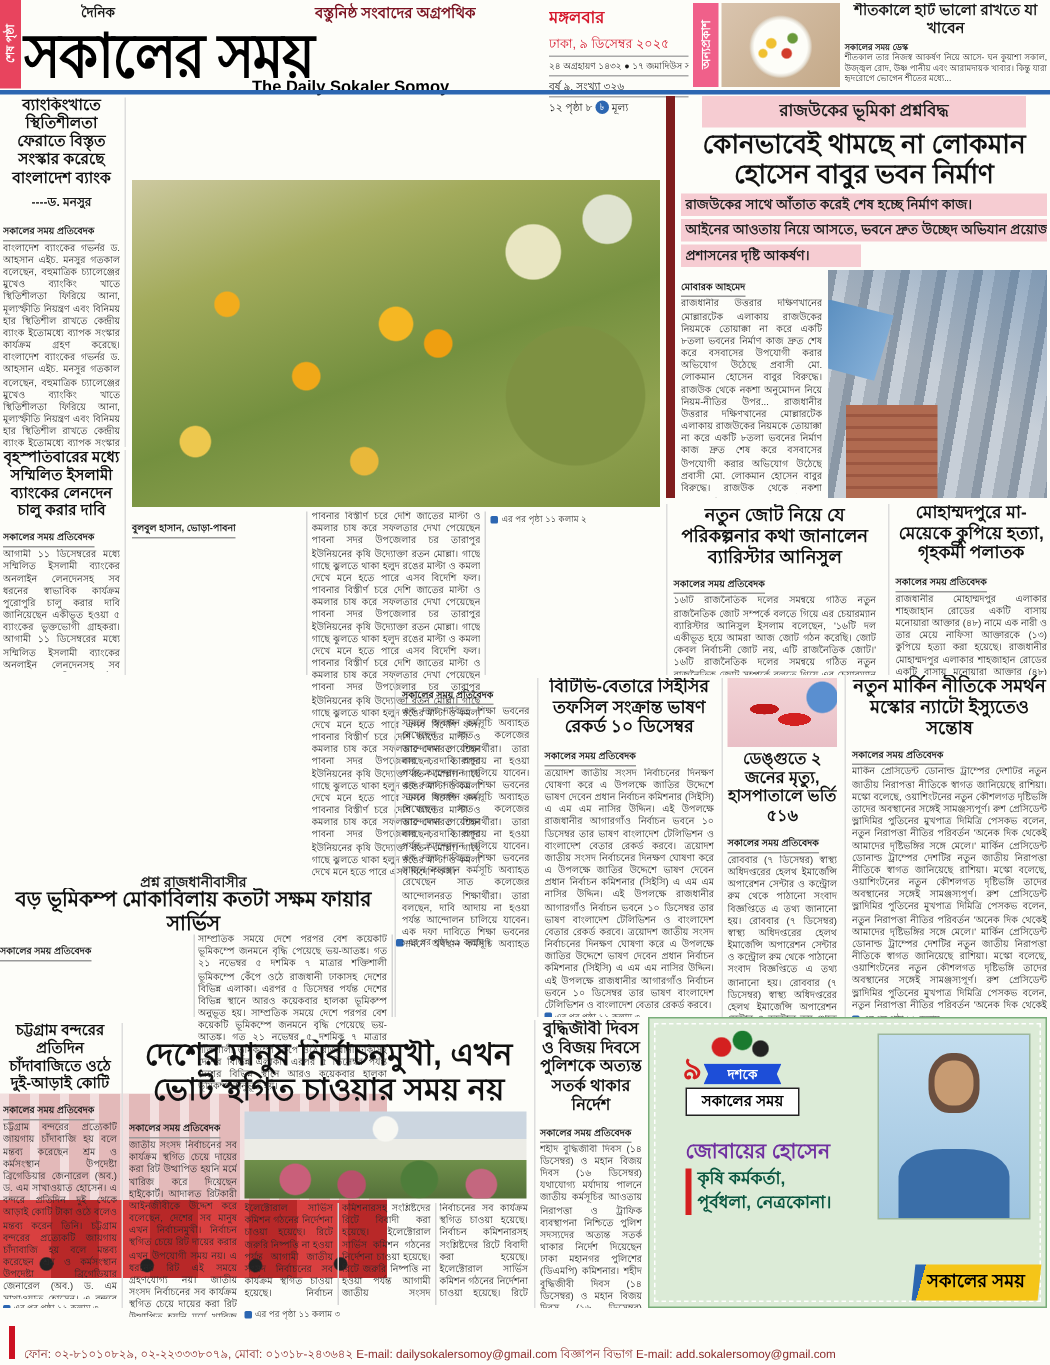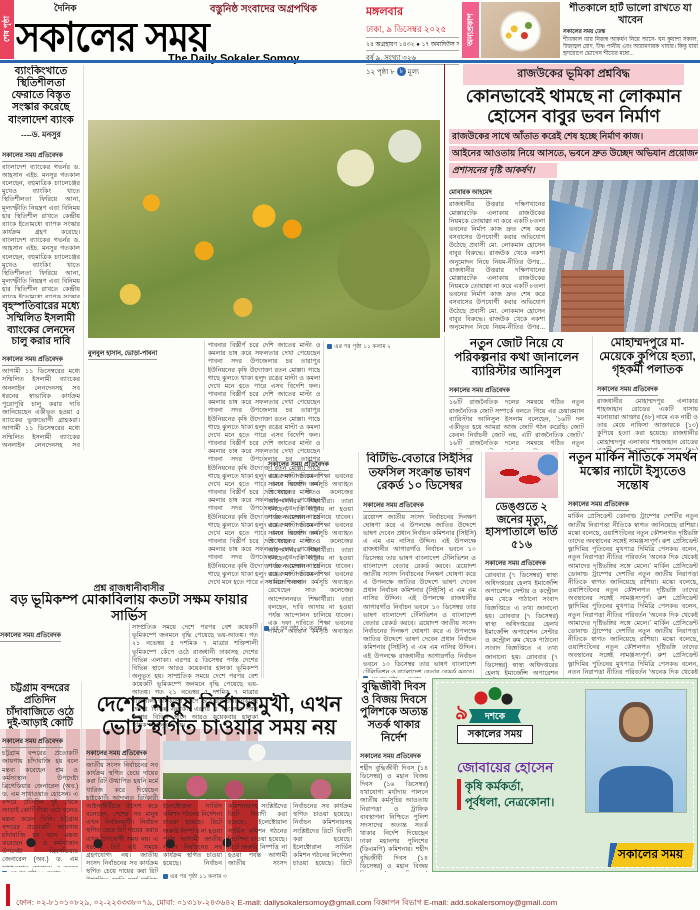--- a/index.html
+++ b/index.html
@@ -143,21 +143,21 @@
   
   #ad { left:432px; top:678px; width:266px; height:194px; background:#dcebd7; border:1.5px solid #79ad79; }
   #ad .inner { position:absolute; inset:3px; border:1px dashed #ffffff; }
   #ad-logo { position:absolute; left:16px; top:8px; width:88px; height:56px; }
   #ad-logo .balloons { position:absolute; left:24px; top:0; width:40px; height:22px;
     background:
       radial-gradient(circle at 20% 50%, #d42020 0 6px, transparent 7px),
       radial-gradient(circle at 55% 30%, #1a7a2e 0 6px, transparent 7px),
       radial-gradient(circle at 85% 55%, #222 0 5px, transparent 6px); }
   #ad-logo .nine { position:absolute; left:6px; top:10px; color:#d42020; font-size:20px; font-weight:900; }
-  #ad-logo .ribbon { position:absolute; left:20px; top:22px; width:52px; height:14px; background:#0f766e; color:#fff;
+  #ad-logo .ribbon { position:absolute; left:20px; top:22px; width:52px; height:14px; background:#1d4ed8; color:#fff;
     font-size:9px; font-weight:bold; display:flex; align-items:center; justify-content:center;
     clip-path:polygon(0 0,100% 0,94% 50%,100% 100%,0 100%,6% 50%); }
   #ad-logo .word { position:absolute; left:8px; top:38px; width:76px; text-align:center; background:#fff;
     font-size:10px; font-weight:900; color:#000; border:1px solid #222; }
   #ad-portrait { position:absolute; right:10px; top:10px; width:102px; height:124px; border:1px solid #9db89d;
     background:linear-gradient(#c3ddef, #9ec4e0); }
   #ad-portrait .head { position:absolute; left:50%; top:10%; width:34px; height:40px; margin-left:-17px;
     background:#6b4f3f; border-radius:45% 45% 40% 40%; }
   #ad-portrait .face { position:absolute; left:50%; top:14%; width:26px; height:30px; margin-left:-13px;
     background:#c79b72; border-radius:45%; }
@@ -229,27 +229,27 @@
   <div class="abs photo" id="malta-photo"></div>
   <div class="abs" id="malta-body">
     <span class="credit">বুলবুল হাসান, ভোড়া-পাবনা</span>
     <div class="body-sm jst">পাবনার বিস্তীর্ণ চরে দেশি জাতের মাল্টা ও কমলার চাষ করে সফলতার দেখা পেয়েছেন পাবনা সদর উপজেলার চর তারাপুর ইউনিয়নের কৃষি উদ্যোক্তা রতন মোল্লা। গাছে গাছে ঝুলতে থাকা হলুদ রঙের মাল্টা ও কমলা দেখে মনে হতে পারে এসব বিদেশি ফল। পাবনার বিস্তীর্ণ চরে দেশি জাতের মাল্টা ও কমলার চাষ করে সফলতার দেখা পেয়েছেন পাবনা সদর উপজেলার চর তারাপুর ইউনিয়নের কৃষি উদ্যোক্তা রতন মোল্লা। গাছে গাছে ঝুলতে থাকা হলুদ রঙের মাল্টা ও কমলা দেখে মনে হতে পারে এসব বিদেশি ফল। পাবনার বিস্তীর্ণ চরে দেশি জাতের মাল্টা ও কমলার চাষ করে সফলতার দেখা পেয়েছেন পাবনা সদর উপজেলার চর তারাপুর ইউনিয়নের কৃষি উদ্যোক্তা রতন মোল্লা। গাছে গাছে ঝুলতে থাকা হলুদ রঙের মাল্টা ও কমলা দেখে মনে হতে পারে এসব বিদেশি ফল। পাবনার বিস্তীর্ণ চরে দেশি জাতের মাল্টা ও কমলার চাষ করে সফলতার দেখা পেয়েছেন পাবনা সদর উপজেলার চর তারাপুর ইউনিয়নের কৃষি উদ্যোক্তা রতন মোল্লা। গাছে গাছে ঝুলতে থাকা হলুদ রঙের মাল্টা ও কমলা দেখে মনে হতে পারে এসব বিদেশি ফল। পাবনার বিস্তীর্ণ চরে দেশি জাতের মাল্টা ও কমলার চাষ করে সফলতার দেখা পেয়েছেন পাবনা সদর উপজেলার চর তারাপুর ইউনিয়নের কৃষি উদ্যোক্তা রতন মোল্লা। গাছে গাছে ঝুলতে থাকা হলুদ রঙের মাল্টা ও কমলা দেখে মনে হতে পারে এসব বিদেশি ফল।</div>
     <div class="jump">
         <span class="jump-ic"></span>
         <span>এর পর পৃষ্ঠা ১১ কলাম ২</span>
       </div>
   </div>
 
-  <div class="blk" id="rajuk-blk" style="border-left:1px solid #7f1d1d; padding-left:4px;">
+  <div class="blk" id="rajuk-blk" style="border-left:6px solid #7f1d1d; padding-left:4px;">
     <span class="kick">রাজউকের ভূমিকা প্রশ্নবিদ্ধ</span>
     <div class="hl ctr h">কোনভাবেই থামছে না লোকমান হোসেন বাবুর ভবন নির্মাণ</div>
     <div style="margin-top:3px;">
       <span class="subhl">রাজউকের সাথে আঁতাত করেই শেষ হচ্ছে নির্মাণ কাজ।</span>
       <span class="subhl">আইনের আওতায় নিয়ে আসতে, ভবনে দ্রুত উচ্ছেদ অভিযান প্রয়োজন।</span>
-      <span class="subhl" style="width:108px;font-style:italic;">প্রশাসনের দৃষ্টি আকর্ষণ।</span>
+      <span class="subhl" style="width:120px;">প্রশাসনের দৃষ্টি আকর্ষণ।</span>
     </div>
     <div id="rajuk-cols">
       <div class="txt">
         <span class="credit">মোবারক আহমেদ</span>
         <div class="body-sm jst" style="height:130px;">রাজধানীর উত্তরার দক্ষিণখানের মোল্লারটেক এলাকায় রাজউকের নিয়মকে তোয়াক্কা না করে একটি ৮তলা ভবনের নির্মাণ কাজ দ্রুত শেষ করে বসবাসের উপযোগী করার অভিযোগ উঠেছে প্রবাসী মো. লোকমান হোসেন বাবুর বিরুদ্ধে। রাজউক থেকে নকশা অনুমোদন নিয়ে নিয়ম-নীতির উপর... রাজধানীর উত্তরার দক্ষিণখানের মোল্লারটেক এলাকায় রাজউকের নিয়মকে তোয়াক্কা না করে একটি ৮তলা ভবনের নির্মাণ কাজ দ্রুত শেষ করে বসবাসের উপযোগী করার অভিযোগ উঠেছে প্রবাসী মো. লোকমান হোসেন বাবুর বিরুদ্ধে। রাজউক থেকে নকশা অনুমোদন নিয়ে নিয়ম-নীতির উপর... রাজধানীর উত্তরার দক্ষিণখানের মোল্লারটেক এলাকায় রাজউকের নিয়মকে তোয়াক্কা না করে একটি ৮তলা ভবনের নির্মাণ কাজ দ্রুত শেষ করে বসবাসের উপযোগী করার অভিযোগ উঠেছে প্রবাসী মো. লোকমান হোসেন বাবুর বিরুদ্ধে। রাজউক থেকে নকশা অনুমোদন নিয়ে নিয়ম-নীতির উপর...</div>
         <div class="jump">
             <span>এর পর পৃষ্ঠা ১১ কলাম ১</span>
           </div>
       </div>
       <div class="photo" id="bldg-photo">

